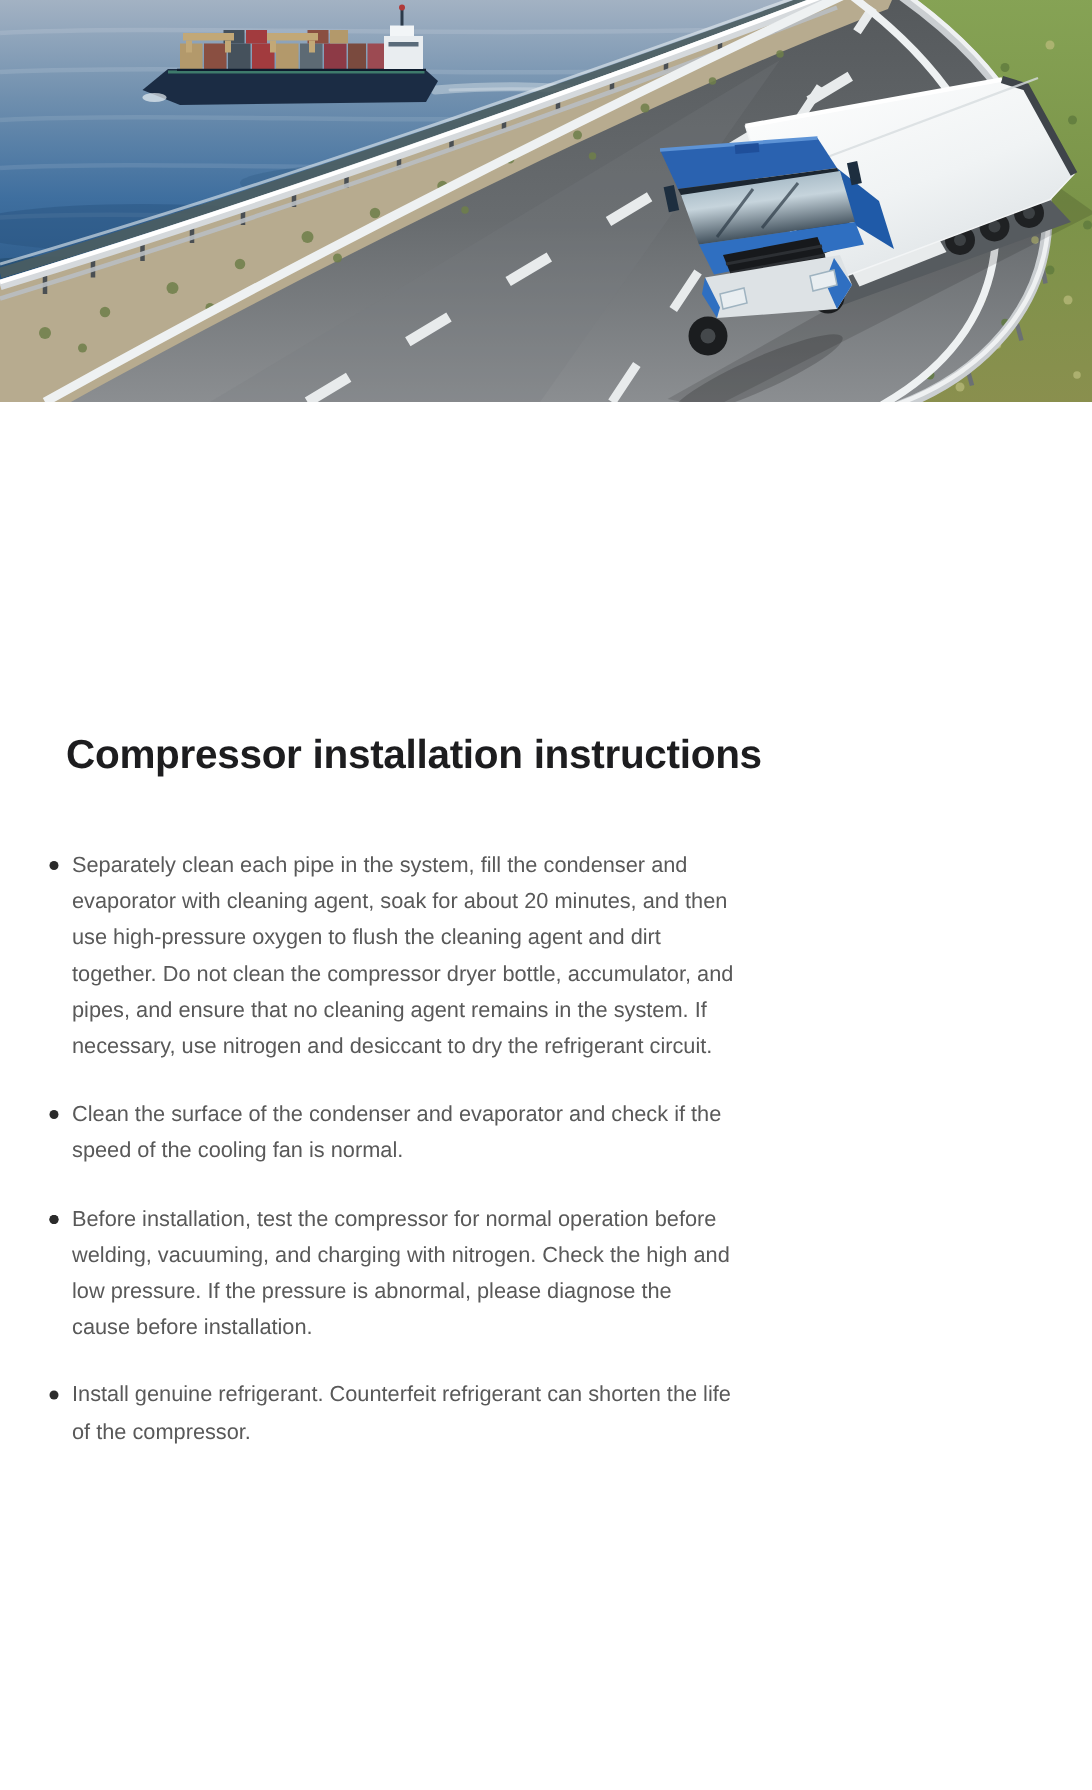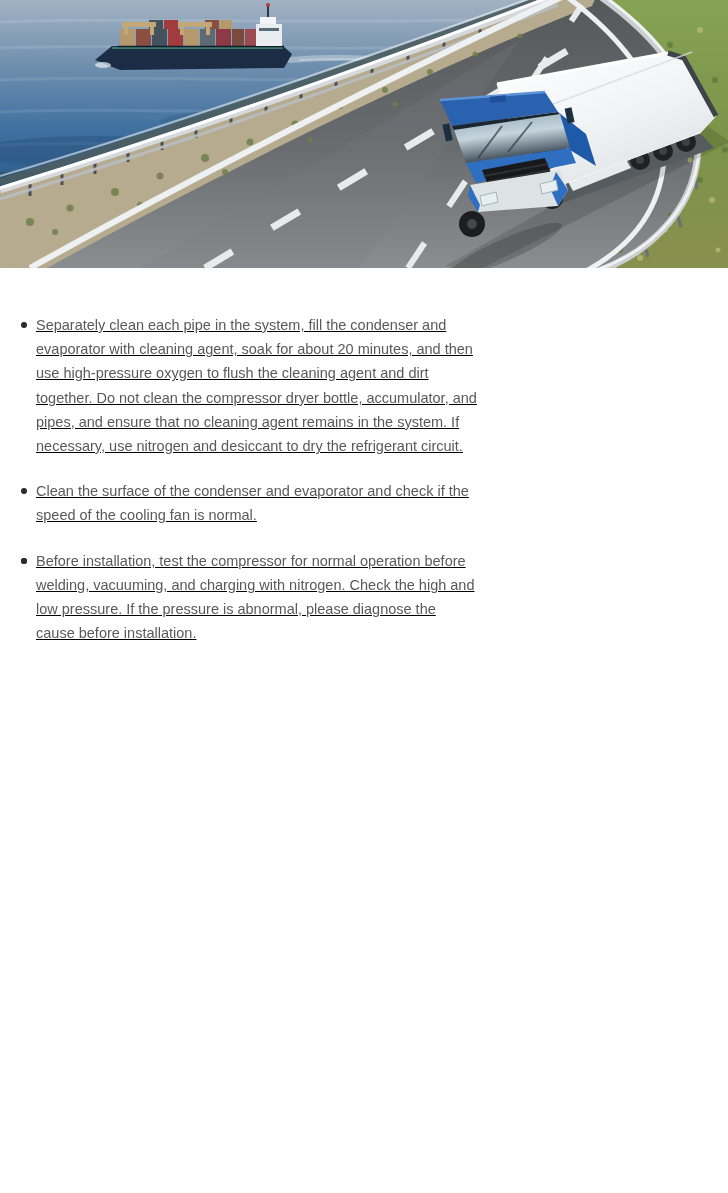--- a/index.html
+++ b/index.html
@@ -16,23 +16,22 @@
   h1.title {
     margin: 218px 0 0 44px;
     font-size: 27px;
     line-height: 34px;
     font-weight: 700;
     color: #1d1d1f;
     letter-spacing: -0.2px;
   }
   ul.instructions {
     list-style: none;
-    margin: 45px 0 0 4px;
+    margin: 45px 0 0 16px;
     padding: 0 0 0 32px;
-    text-decoration: underline;
   }
   ul.instructions li {
     position: relative;
     width: 442px;
     font-size: 14.5px;
     line-height: 24.2px;
     color: #595959;
     margin: 0 0 21px 0;
   }
   ul.instructions .dot {
@@ -277,30 +276,35 @@
       <rect x="444" y="124" width="7" height="17" fill="#1d2e3f" transform="rotate(-12 447 132)"></rect>
       <rect x="566" y="108" width="7" height="15" fill="#1d2e3f" transform="rotate(-12 569 115)"></rect>
       <circle cx="472" cy="224" r="13" fill="#1b1d1f"></circle>
           <circle cx="472" cy="224" r="5" fill="#44484b"></circle>
     </g>
   </g>
 </svg>
 </figure>
 
 <main>
+  <h1 class="title">Compressor installation instructions</h1>
   <ul class="instructions">
     <li>
       <span class="dot"></span>
       <span>Separately clean each pipe in the system, fill the condenser and evaporator with cleaning agent, soak for about 20 minutes, and then use high-pressure oxygen to flush the cleaning agent and dirt together. Do not clean the compressor dryer bottle, accumulator, and pipes, and ensure that no cleaning agent remains in the system. If necessary, use nitrogen and desiccant to dry the refrigerant circuit.</span>
     </li>
     <li>
       <span class="dot"></span>
       <span>Clean the surface of the condenser and evaporator and check if the speed of the cooling fan is normal.</span>
     </li>
     <li>
       <span class="dot"></span>
     </li>
     <li>
       <span class="dot"></span>
       <span>Before installation, test the compressor for normal operation before welding, vacuuming, and charging with nitrogen. Check the high and low pressure. If the pressure is abnormal, please diagnose the cause before installation.</span>
+    </li>
+    <li>
+      <span class="dot"></span>
+      <span>Install genuine refrigerant. Counterfeit refrigerant can shorten the life of the compressor.</span>
     </li>
   </ul>
 </main>
 
 </body></html>

